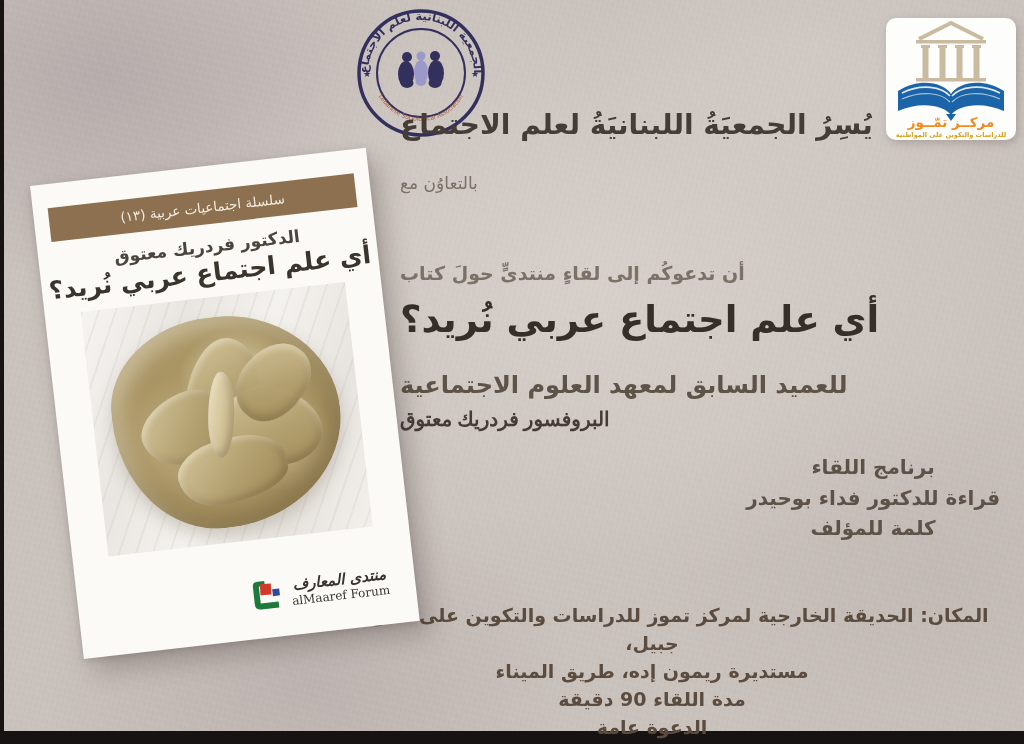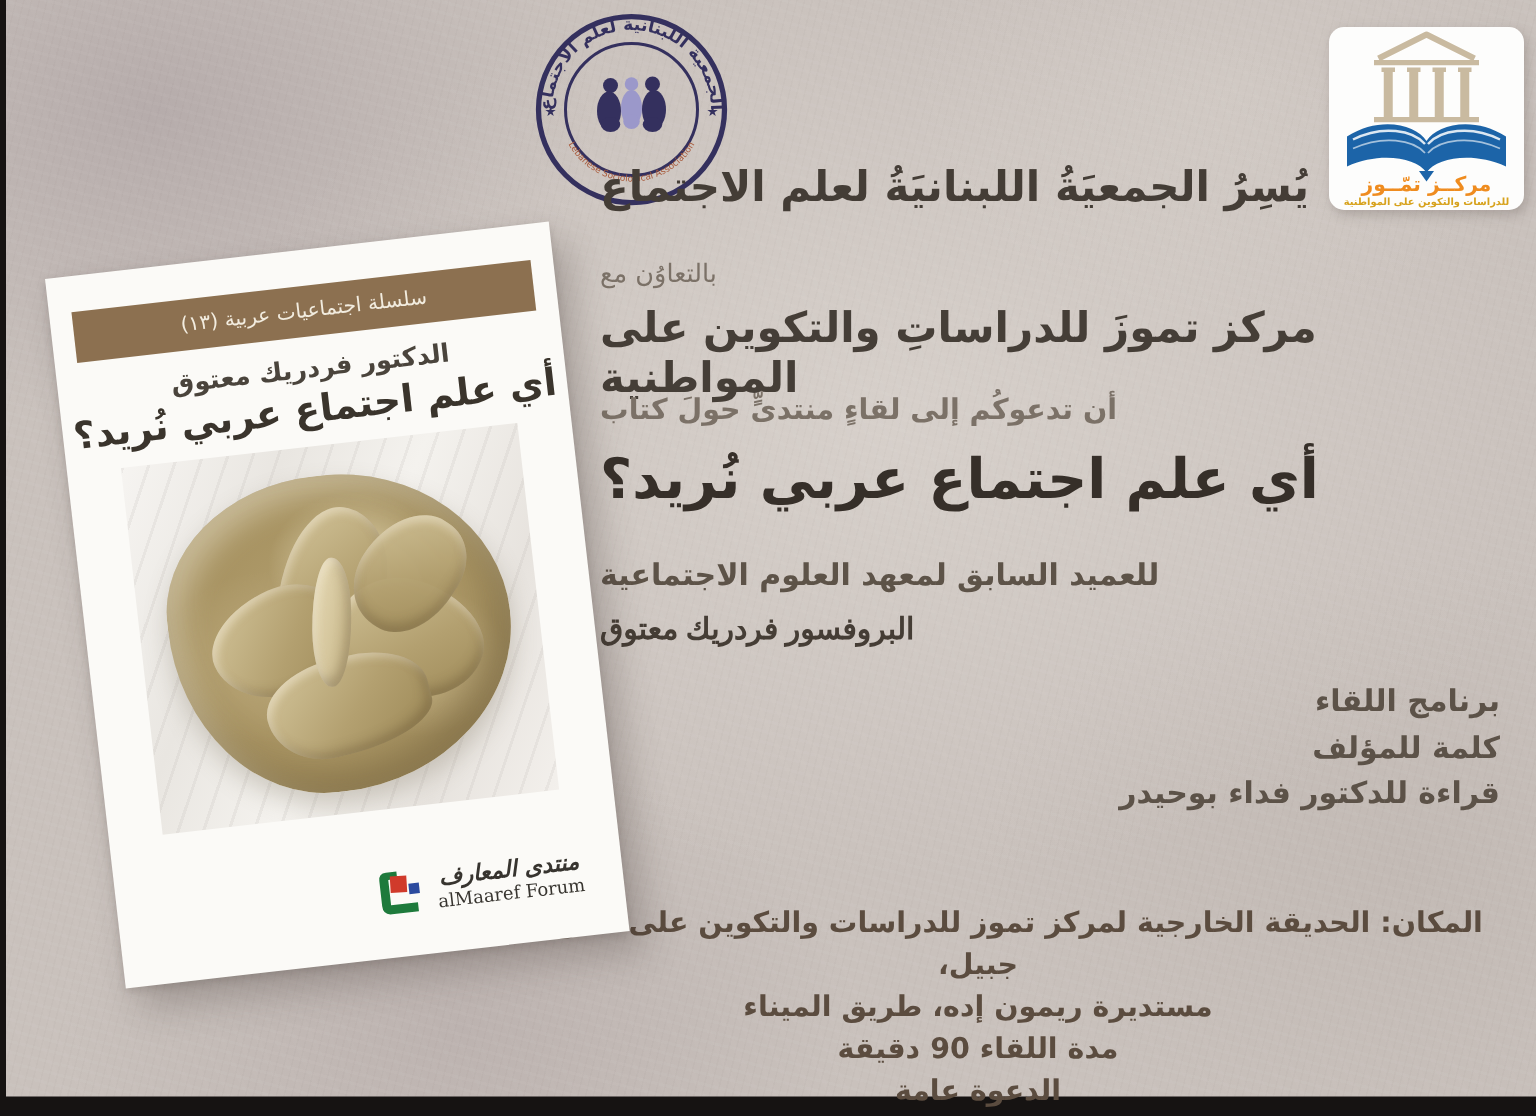--- a/index.html
+++ b/index.html
@@ -25,24 +25,24 @@
   .edge-bottom{position:absolute;left:0;bottom:0;width:1024px;height:13px;background:#161312;}
 
   
   .ar{direction:rtl;}
   .line{position:absolute;left:400px;right:36px;text-align:left;color:#4a423a;}
   .l1{top:108px;font-size:28px;font-weight:bold;color:#443d36;}
   .l2{top:173px;font-size:17px;font-weight:normal;color:#7b7167;}
   .l3{top:202px;font-size:28px;font-weight:bold;color:#453e37;}
   .l4{top:262px;font-size:19px;font-weight:bold;color:#7b7167;}
   .book-title-main{top:298px;font-size:37px;font-weight:bold;color:#362f29;}
-  .a1{top:371px;font-size:20px;font-weight:bold;color:#5d5348;}
+  .a1{top:371px;font-size:24px;font-weight:bold;color:#5d5348;}
   .a2{top:407px;font-size:20px;font-weight:bold;color:#453d35;font-family:Liberation Serif, serif;}
 
-  .program{position:absolute;right:24px;top:452px;text-align:right;direction:rtl;
+  .program{position:absolute;right:24px;top:452px;text-align:center;direction:rtl;
     font-size:20px;font-weight:bold;color:#5c5248;line-height:30.5px;}
   .details{position:absolute;left:290px;right:10px;top:601px;text-align:center;direction:rtl;
     font-size:19px;font-weight:bold;color:#5b4c3f;line-height:28px;}
 
   
   .book{
     position:absolute;left:30px;top:186px;width:338px;height:476px;
     background:#fbfaf7;transform:rotate(-6.5deg);transform-origin:0 0;
     box-shadow:10px 14px 24px rgba(60,50,45,.28), 0 2px 6px rgba(60,50,45,.18);
   }
@@ -158,30 +158,29 @@
       <path d="M16,81 C36,72 56,75 64,84" fill="none" stroke="#ffffff" stroke-width="1.2" opacity="0.6"></path>
       <path d="M114,81 C94,72 74,75 66,84" fill="none" stroke="#ffffff" stroke-width="1.2" opacity="0.6"></path>
       <path d="M60,96 L65,103 L70,96 Z" fill="#1c64a8"></path>
     </g>
     <text x="65" y="109" text-anchor="middle" direction="rtl" font-size="13.5" font-weight="bold" fill="#ef8c1f">مركــز تمّــوز</text>
     <text x="65" y="118.5" text-anchor="middle" direction="rtl" font-size="6.6" font-weight="bold" fill="#d7a21c">للدراسات والتكوين على المواطنية</text>
   </svg>
 
   <div class="line l1 ar">يُسِرُ الجمعيَةُ اللبنانيَةُ لعلم الاجتماع</div>
   <div class="line l2 ar">بالتعاوُن مع</div>
-  <div class="line l3 ar">مركز تموزَ للدراساتِ والتكوين على المواطنية</div>
   <div class="line l4 ar">أن تدعوكُم إلى لقاءٍ منتدىٍّ حولَ كتاب</div>
   <div class="line book-title-main ar">أي علم اجتماع عربي نُريد؟</div>
   <div class="line a1 ar">للعميد السابق لمعهد العلوم الاجتماعية</div>
   <div class="line a2 ar">البروفسور فردريك معتوق</div>
 
   <div class="program">
     <div>برنامج اللقاء</div>
+    <div>قراءة للدكتور فداء بوحيدر</div>
     <div>كلمة للمؤلف</div>
-    <div>قراءة للدكتور فداء بوحيدر</div>
   </div>
 
   <div class="details">
     <div>المكان: الحديقة الخارجية لمركز تموز للدراسات والتكوين على المواطنية، جبيل،</div>
     <div>مستديرة ريمون إده، طريق الميناء</div>
     <div>مدة اللقاء 90 دقيقة</div>
     <div>الدعوة عامة</div>
   </div>
 
   <div class="book">

